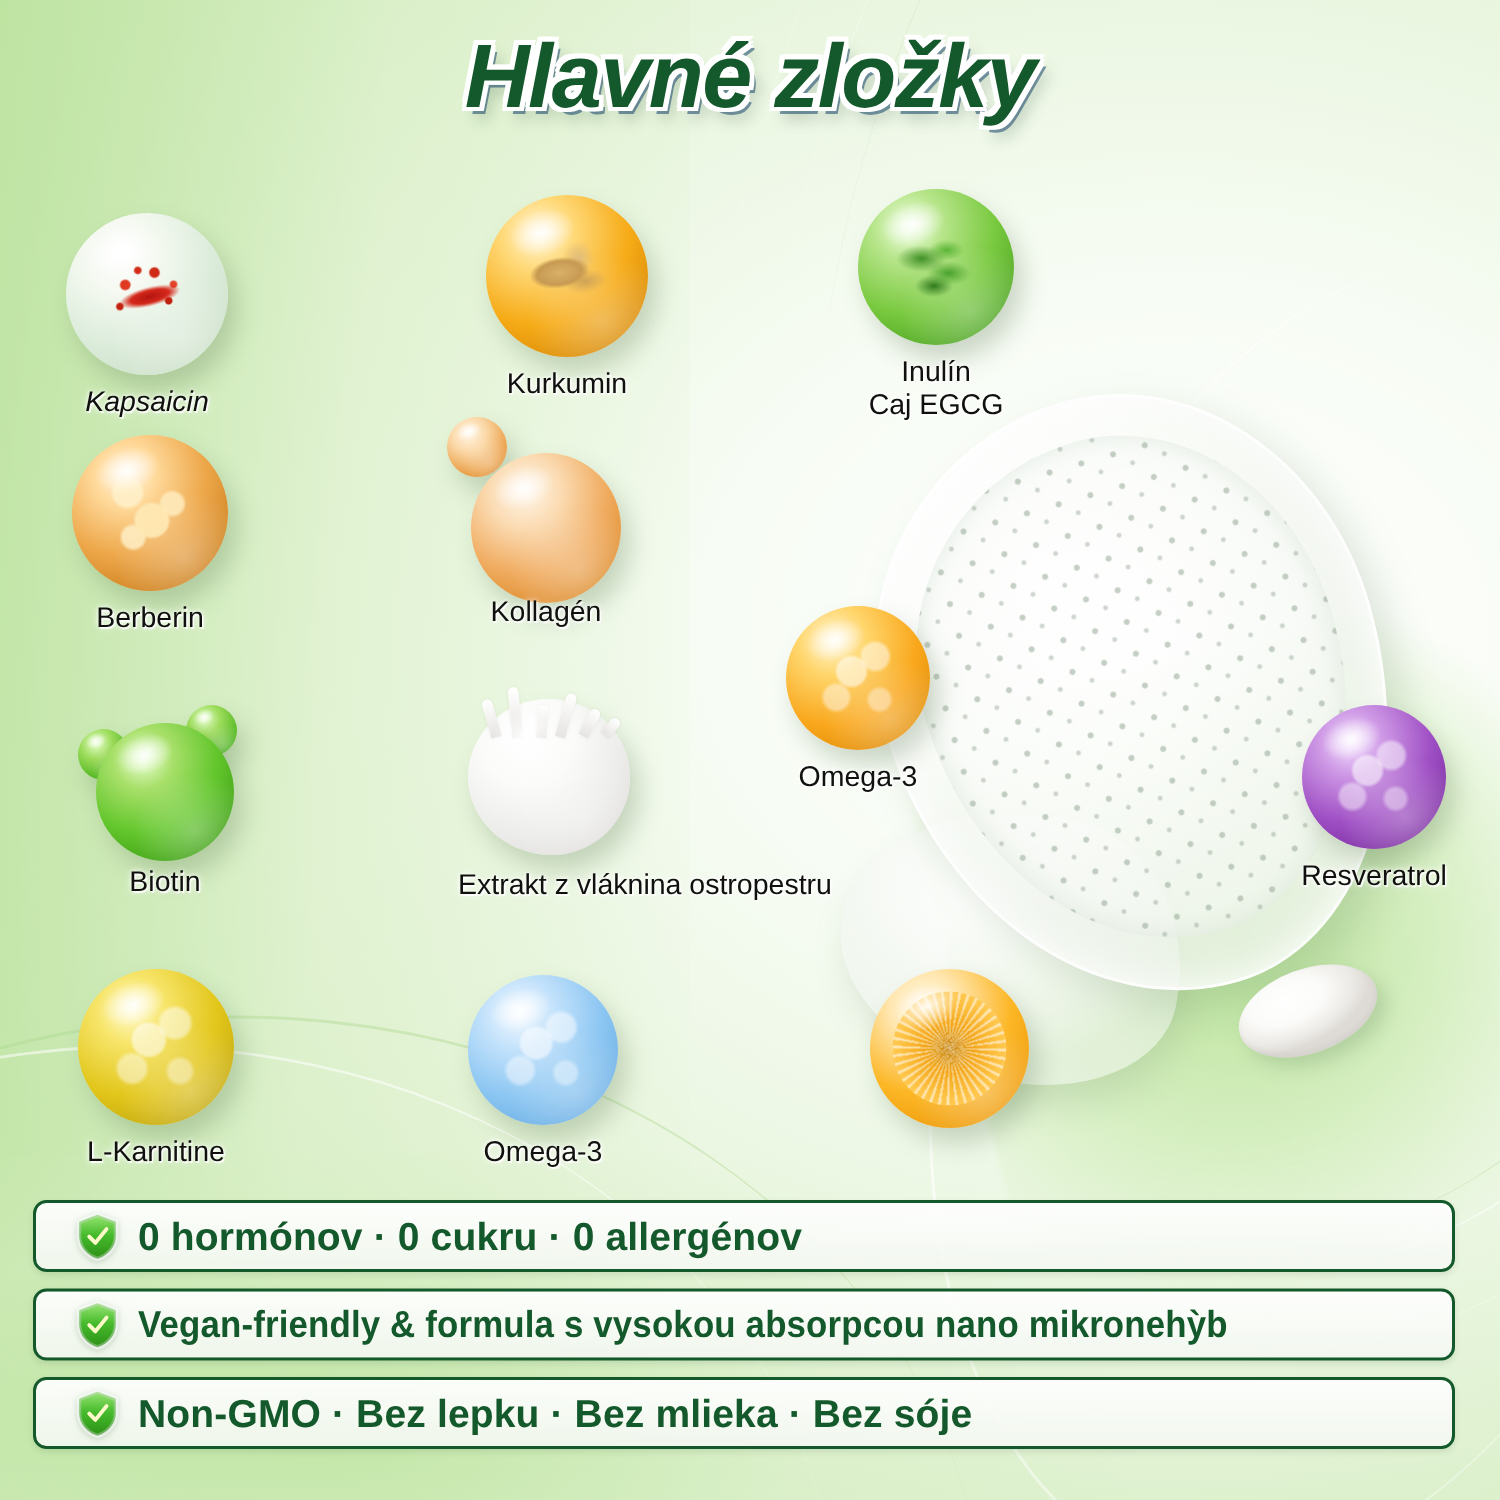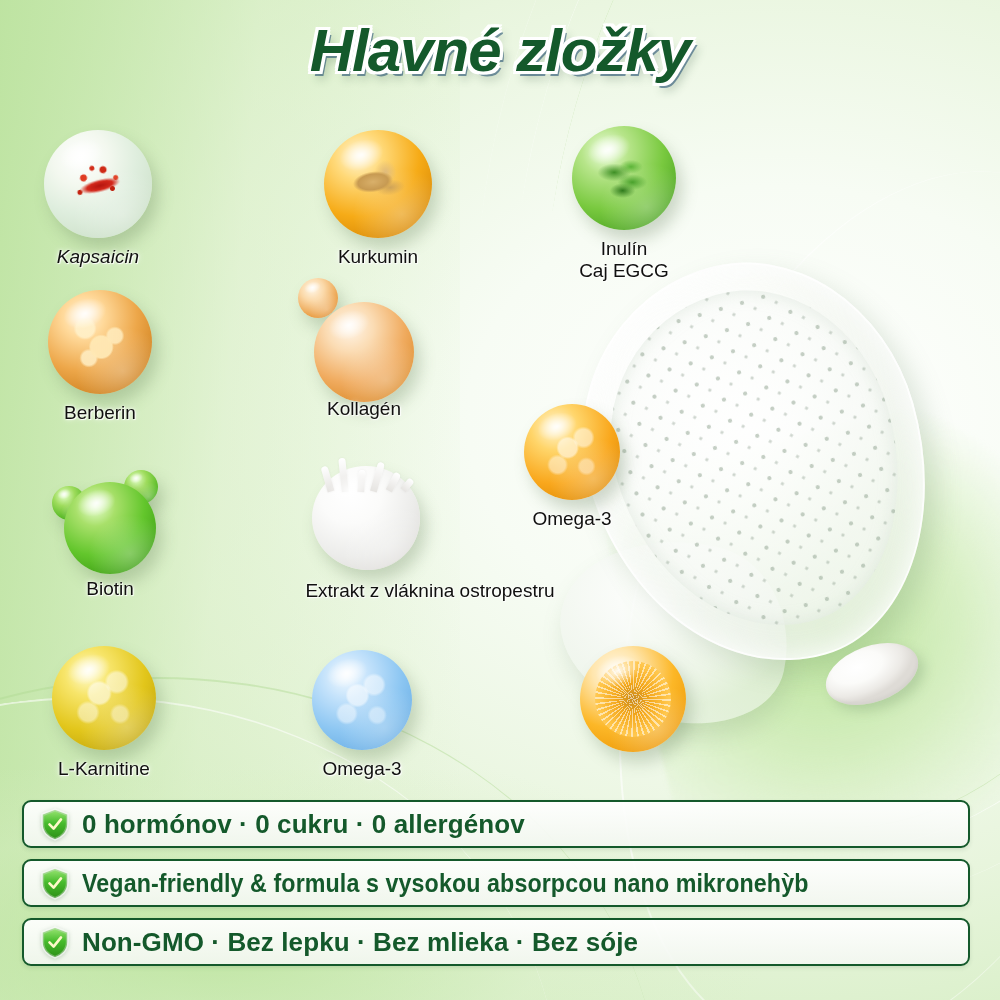--- a/index.html
+++ b/index.html
@@ -158,21 +158,21 @@
   .pill{position:absolute;left:824px;top:646px;width:96px;height:56px;border-radius:50%;
     transform:rotate(-20deg);
     background:radial-gradient(60% 58% at 38% 30%, #ffffff 0%, #fbfbf9 45%, #eceae6 80%, #dedbd6 100%);
     box-shadow:4px 8px 12px rgba(100,130,95,.25), inset 0 -2px 4px rgba(0,0,0,.05);}
 
   
   .claims{position:absolute;left:22px;top:800px;width:948px;}
   .claim{position:relative;display:flex;align-items:center;height:48px;margin-bottom:11px;
     border:2px solid #14592b;border-radius:9px;
     background:linear-gradient(180deg, rgba(255,255,255,.93), rgba(243,247,241,.9));
-    box-shadow:0 2px 4px rgba(40,80,50,.12);padding-left:16px;box-sizing:border-box;}
+    box-shadow:0 2px 4px rgba(40,80,50,.12);padding-left:26px;box-sizing:border-box;}
   .shield{position:relative;width:30px;height:33px;flex:0 0 30px;margin-right:12px;
     filter:drop-shadow(0 1px 2px rgba(40,90,40,.35));}
   .shield svg{display:block;}
   .claim-text{font-size:26px;font-weight:bold;color:#14592b;white-space:nowrap;letter-spacing:.1px;}
   .claim-text.condensed{font-size:25px;transform:scaleX(.93);transform-origin:left center;}
 </style>
 </head>
 <body>
 
 <div id="poster">
@@ -192,21 +192,21 @@
 
   <div class="patch-tail"></div>
   <div class="patch">
     <div class="patch-inner">
       <div class="needles"></div>
       <div class="needles2"></div>
     </div>
   </div>
   <div class="pill"></div>
 
-  <div class="item" style="left:44px;top:130px;font-style:italic;">
+  <div class="item" style="left:44px;top:142px;font-style:italic;">
     <div class="orb orb-kapsaicin" style="width:108px;height:108px;">
       <div class="chili"></div>
     </div>
     <div class="cap" style="top:116px;">Kapsaicin</div>
   </div>
 
   <div class="item" style="left:324px;top:130px;">
     <div class="orb orb-kurkumin" style="width:108px;height:108px;">
       <div class="ginger"></div>
     </div>
@@ -257,20 +257,26 @@
     <div class="cap" style="top:114px;left:118px;">Extrakt z vláknina ostropestru</div>
   </div>
 
   <div class="item" style="left:524px;top:404px;">
     <div class="orb orb-omega3a" style="width:96px;height:96px;">
       <div class="bubcluster"></div>
     </div>
     <div class="cap" style="top:104px;">Omega-3</div>
   </div>
 
+  <div class="item" style="left:868px;top:470px;">
+    <div class="orb orb-resveratrol" style="width:96px;height:96px;">
+      <div class="bubcluster"></div>
+    </div>
+    <div class="cap" style="top:104px;">Resveratrol</div>
+  </div>
 
   <div class="item" style="left:52px;top:646px;">
     <div class="orb orb-lkarnitine" style="width:104px;height:104px;">
       <div class="bubcluster"></div>
     </div>
     <div class="cap" style="top:112px;">L-Karnitine</div>
   </div>
 
   <div class="item" style="left:312px;top:650px;">
     <div class="orb orb-omega3b" style="width:100px;height:100px;">

